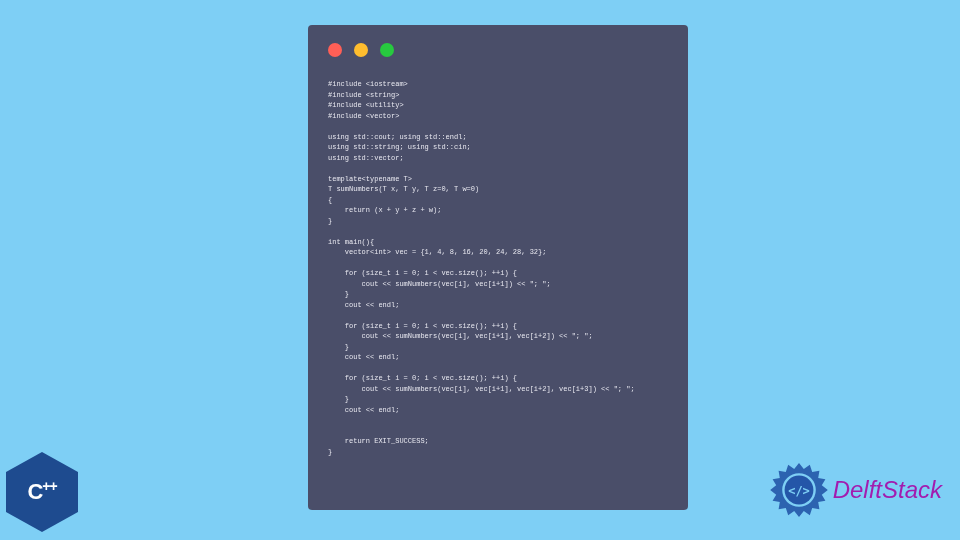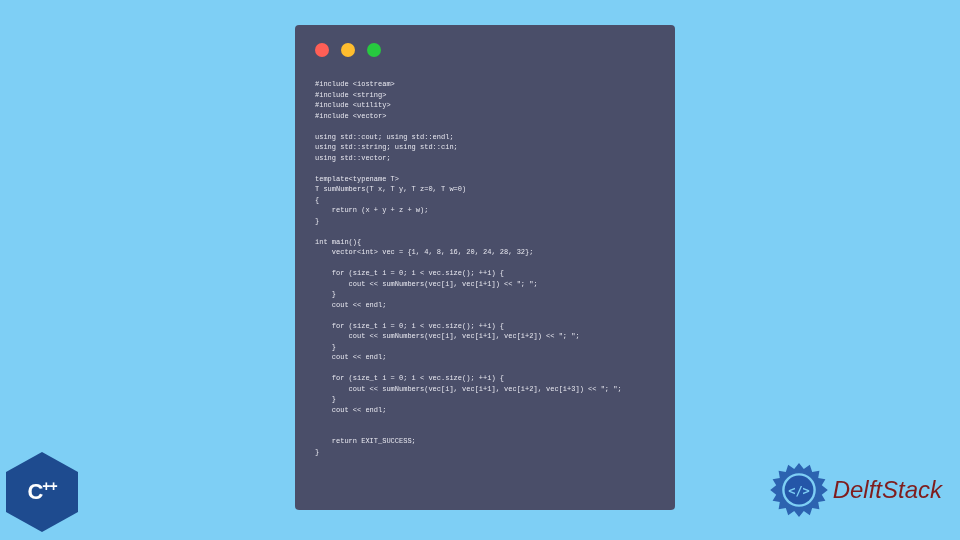--- a/index.html
+++ b/index.html
@@ -6,21 +6,21 @@
     body {
       width: 960px;
       height: 540px;
       background: #7ecff5;
       font-family: -apple-system, BlinkMacSystemFont, "Segoe UI", sans-serif;
       position: relative;
       overflow: hidden;
     }
     .code-window {
       position: absolute;
-      left: 295px;
+      left: 308px;
       top: 25px;
       width: 380px;
       height: 485px;
       background: #4a4e69;
       border-radius: 4px;
       padding: 18px 20px;
     }
     .window-buttons {
       display: flex;
       gap: 12px;
@@ -77,21 +77,21 @@
       gap: 4px;
     }
     .delft-gear {
       width: 60px;
       height: 60px;
       position: relative;
     }
     .delft-gear svg { width: 100%; height: 100%; }
     .delft-text {
       font-size: 24px;
-      color: #7f1d1d;
+      color: #a21caf;
       font-weight: 500;
       font-style: italic;
     }
   </style>
 </head>
 <body>
 
 <div class="code-window">
   <div class="window-buttons">
     <div class="window-btn btn-red"></div>

